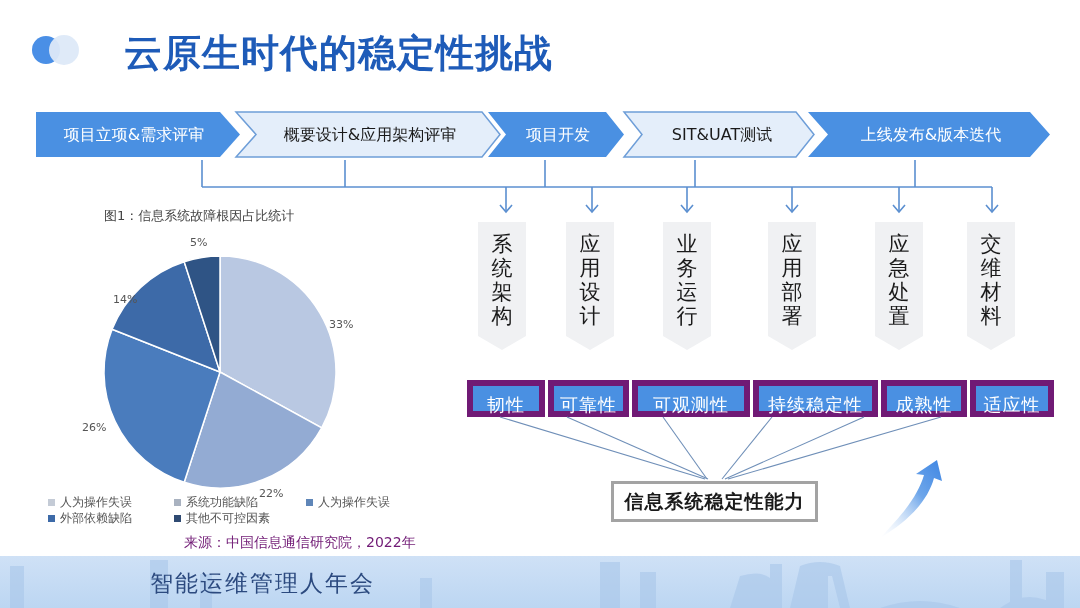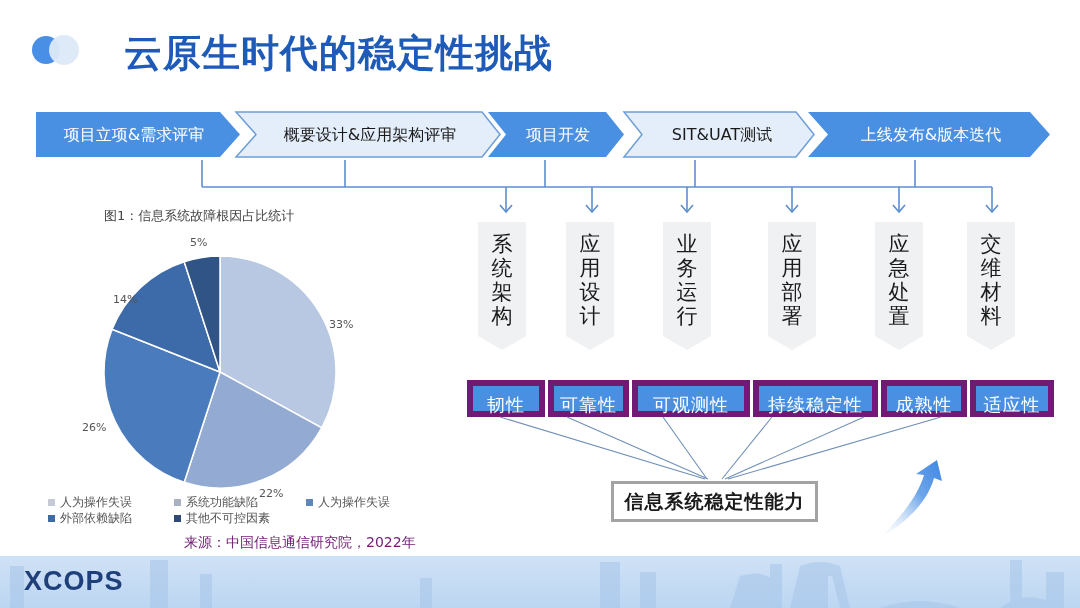--- a/index.html
+++ b/index.html
@@ -196,14 +196,14 @@
       <path d="M730,52 L740,20 Q760,14 770,22 L775,52 Z"></path>
       <rect x="770" y="8" width="12" height="44"></rect>
       <rect x="800" y="18" width="28" height="34"></rect>
       <path d="M790,52 L800,10 Q820,2 840,10 L850,52 L840,52 L832,20 L808,20 L800,52 Z"></path>
       <path d="M880,52 Q920,38 960,52 Z"></path>
       <path d="M1000,52 Q1030,30 1060,52 Z"></path>
       <rect x="1010" y="4" width="12" height="48"></rect>
       <rect x="1046" y="16" width="18" height="36"></rect>
     </g>
   </svg>
-  <div class="footer-brand">XCOPS</div>
+  <div class="footer-sub">智能运维管理人年会</div>
 </div>
 
 </body></html>

